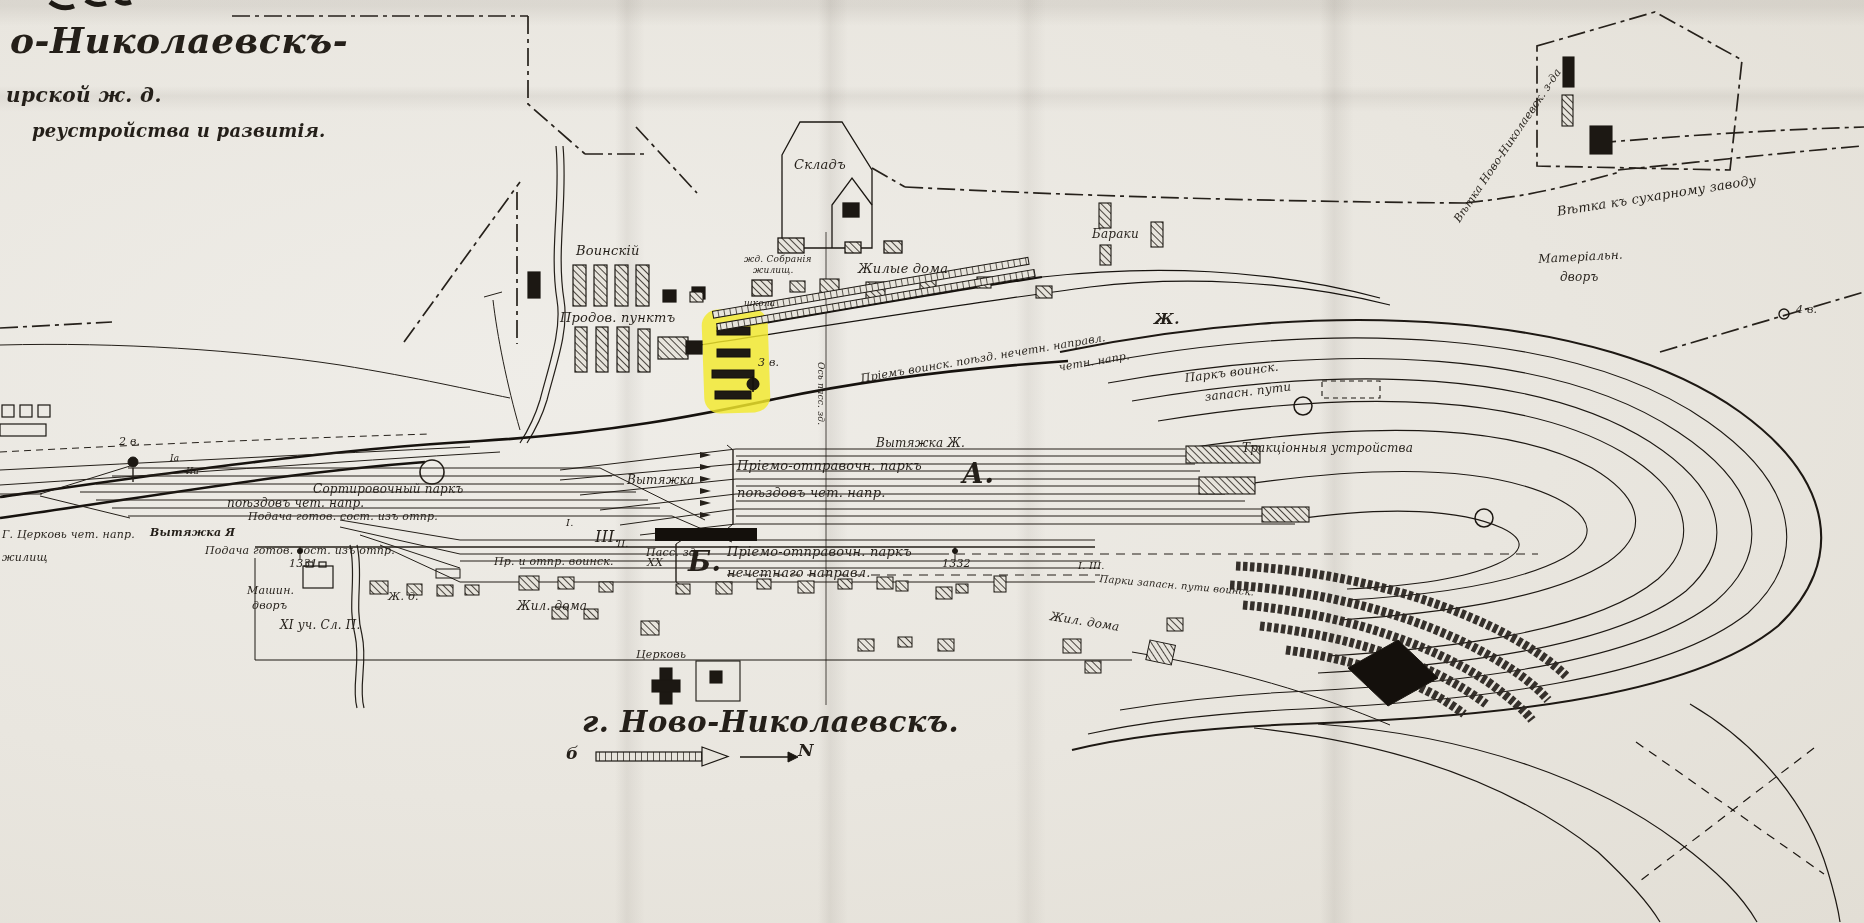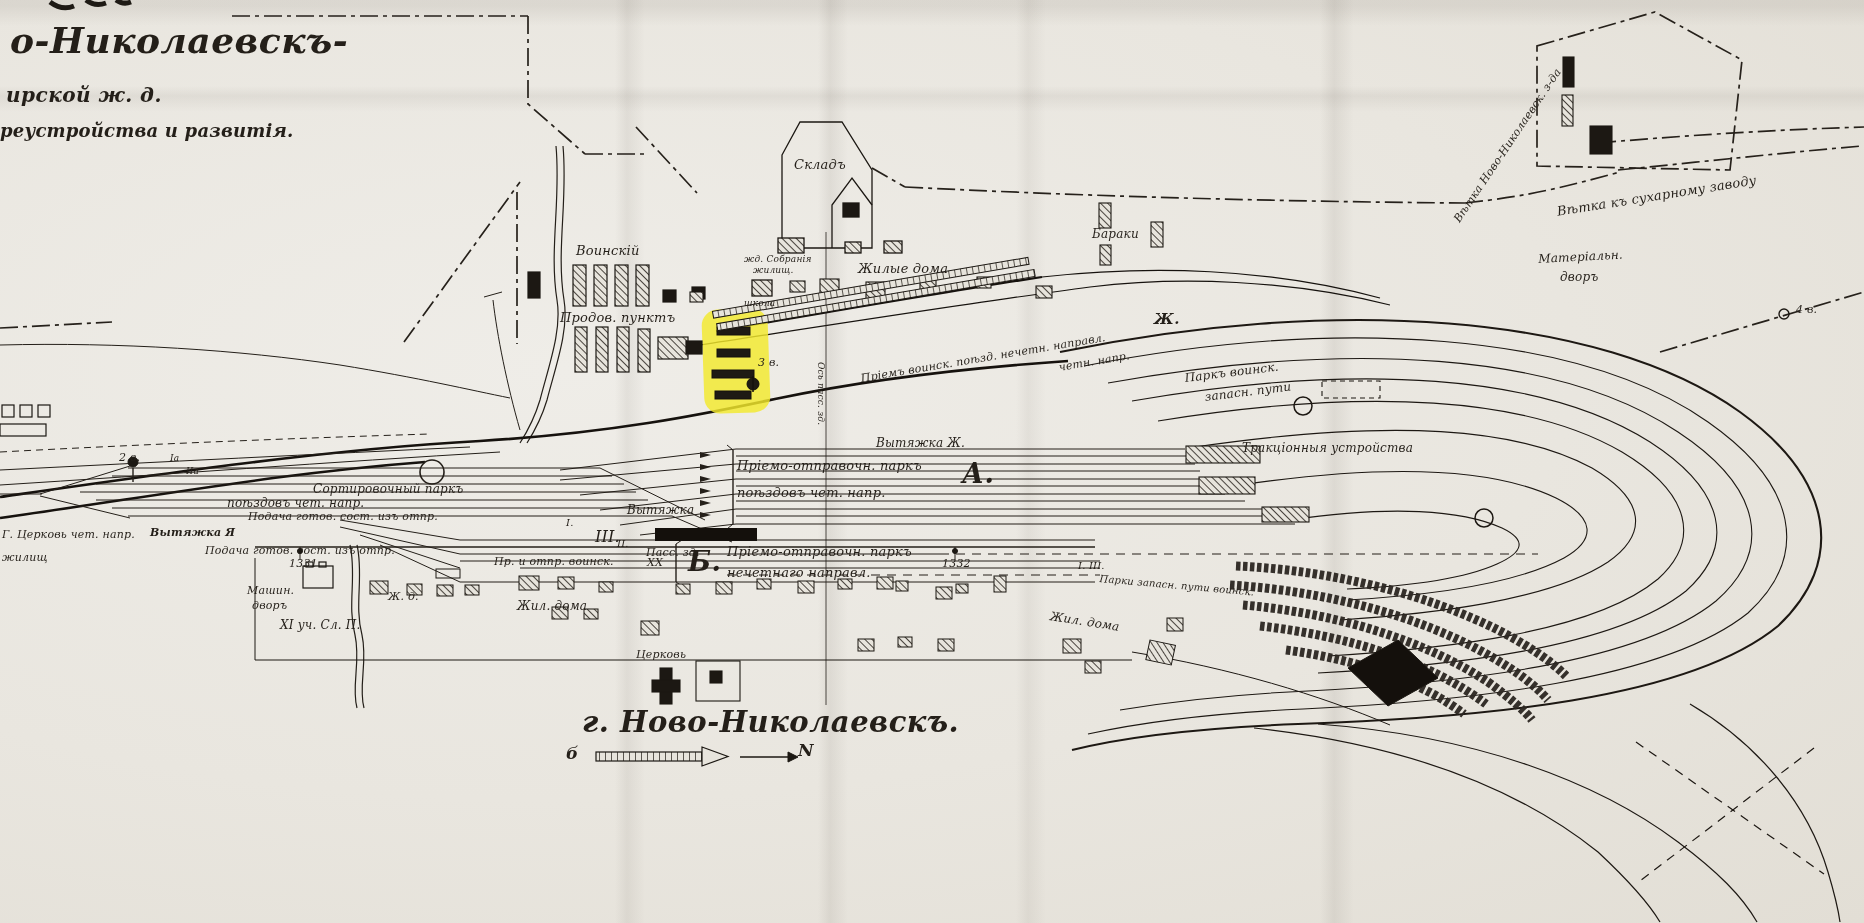--- a/index.html
+++ b/index.html
@@ -325,21 +325,21 @@
       <rect x="596" y="752" width="106" height="9" fill="url(#hatch2)" stroke-width="1.2"></rect>
       <polygon points="702,747 728,756.5 702,766" fill="#e7e4dc" stroke-width="1.2"></polygon>
       <path d="M740,757 H788" stroke-width="1.6" fill="none"></path>
       <polygon points="788,752 798,757 788,762" fill="#1c1813"></polygon>
     </g>
   </svg>
 
   <div id="labels">
       <span class="lbl script" style="left: 10px; top: 22px; font-size: 36px;">о-Николаевскъ-</span>
       <span class="lbl script" style="left: 6px; top: 72px; font-size: 20px; margin-top: 13px;">ирской ж. д.</span>
-      <span class="lbl b" style="left: 0px; top: 122px; font-size: 18px;">реустройства и развитія.</span>
+      <span class="lbl b" style="left: 0px; top: 122px; font-size: 18px; padding-left: 32px;">реустройства и развитія.</span>
       <span class="lbl" style="left: 794px; top: 158px; font-size: 13px;">Складъ</span>
       <span class="lbl" style="left: 744px; top: 255px; font-size: 9px;">жд. Собранія</span>
       <span class="lbl" style="left: 753px; top: 266px; font-size: 9px;">жилищ.</span>
       <span class="lbl" style="left: 744px; top: 299px; font-size: 9px;">школа</span>
       <span class="lbl" style="left: 576px; top: 244px; font-size: 13px;">Воинскій</span>
       <span class="lbl" style="left: 560px; top: 311px; font-size: 13px;">Продов. пунктъ</span>
       <span class="lbl" style="left: 858px; top: 262px; font-size: 13px;">Жилые дома</span>
       <span class="lbl" style="left: 1092px; top: 228px; font-size: 12px;">Бараки</span>
       <span class="lbl" style="left: 1538px; top: 253px; font-size: 12px; transform: rotate(-3deg);">Матеріальн.</span>
       <span class="lbl" style="left: 1560px; top: 271px; font-size: 12px;">дворъ</span>
@@ -347,21 +347,21 @@
       <span class="lbl" style="left: 1556px; top: 205px; font-size: 13px; transform: rotate(-9deg);">Вѣтка къ сухарному заводу</span>
       <span class="lbl" style="left: 860px; top: 373px; font-size: 11px; transform: rotate(-9.5deg);">Пріемъ воинск. поѣзд. нечетн. направл.</span>
       <span class="lbl" style="left: 1058px; top: 362px; font-size: 11px; transform: rotate(-9.5deg);">четн. напр.</span>
       <span class="lbl script" style="left: 1154px; top: 312px; font-size: 15px;">Ж.</span>
       <span class="lbl" style="left: 1184px; top: 372px; font-size: 12px; transform: rotate(-7deg);">Паркъ воинск.</span>
       <span class="lbl" style="left: 1204px; top: 391px; font-size: 12px; transform: rotate(-7deg);">запасн. пути</span>
       <span class="lbl" style="left: 876px; top: 437px; font-size: 12px;">Вытяжка Ж.</span>
       <span class="lbl" style="left: 737px; top: 459px; font-size: 13px;">Пріемо-отправочн. паркъ</span>
       <span class="lbl" style="left: 737px; top: 486px; font-size: 13px;">поѣздовъ чет. напр.</span>
       <span class="lbl script" style="left: 962px; top: 460px; font-size: 27px;">А.</span>
-      <span class="lbl" style="left: 627px; top: 474px; font-size: 12px; margin-top: 30px;">Вытяжка</span>
+      <span class="lbl" style="left: 627px; top: 474px; font-size: 12px;">Вытяжка</span>
       <span class="lbl" style="left: 313px; top: 483px; font-size: 12px;">Сортировочный паркъ</span>
       <span class="lbl" style="left: 227px; top: 497px; font-size: 12px;">поѣздовъ чет. напр.</span>
       <span class="lbl" style="left: 248px; top: 511px; font-size: 11px;">Подача готов. сост. изъ отпр.</span>
       <span class="lbl" style="left: 2px; top: 529px; font-size: 11px;">Г. Церковь чет. напр.</span>
       <span class="lbl" style="left: 150px; top: 527px; font-size: 11px; font-weight: bold;">Вытяжка Я</span>
       <span class="lbl" style="left: 205px; top: 545px; font-size: 11px;">Подача готов. сост. изъ отпр.</span>
       <span class="lbl" style="left: 2px; top: 552px; font-size: 11px;">жилищ</span>
       <span class="lbl" style="left: 494px; top: 556px; font-size: 11px;">Пр. и отпр. воинск.</span>
       <span class="lbl script" style="left: 688px; top: 548px; font-size: 27px;">Б.</span>
       <span class="lbl" style="left: 727px; top: 545px; font-size: 13px;">Пріемо-отправочн. паркъ</span>
@@ -372,21 +372,21 @@
       <span class="lbl" style="left: 388px; top: 591px; font-size: 11px;">Ж. д.</span>
       <span class="lbl" style="left: 517px; top: 600px; font-size: 12px;">Жил. дома</span>
       <span class="lbl" style="left: 636px; top: 649px; font-size: 11px;">Церковь</span>
       <span class="lbl" style="left: 1051px; top: 610px; font-size: 12px; transform: rotate(9deg);">Жил. дома</span>
       <span class="lbl" style="left: 247px; top: 585px; font-size: 11px;">Машин.</span>
       <span class="lbl" style="left: 252px; top: 600px; font-size: 11px;">дворъ</span>
       <span class="lbl" style="left: 238px; top: 619px; font-size: 12px; margin-left: 42px;">XI уч. Сл. П.</span>
       <span class="lbl script" style="left: 582px; top: 708px; font-size: 29px;">г. Ново-Николаевскъ.</span>
       <span class="lbl b" style="left: 566px; top: 745px; font-size: 17px;">б</span>
       <span class="lbl b" style="left: 798px; top: 742px; font-size: 17px;">N</span>
-      <span class="lbl" style="left: 119px; top: 436px; font-size: 11px; margin-top: 16px;">2 в.</span>
+      <span class="lbl" style="left: 119px; top: 436px; font-size: 11px;">2 в.</span>
       <span class="lbl" style="left: 758px; top: 357px; font-size: 11px;">3 в.</span>
       <span class="lbl" style="left: 1796px; top: 304px; font-size: 11px;">4 в.</span>
       <span class="lbl" style="left: 1242px; top: 442px; font-size: 12px;">Тракціонныя устройства</span>
       <span class="lbl vert" style="left: 816px; top: 362px; font-size: 9px;">Ось пасс. зд.</span>
       <span class="lbl" style="left: 170px; top: 454px; font-size: 9px;">Iа</span>
       <span class="lbl" style="left: 186px; top: 467px; font-size: 9px;">IIа</span>
       <span class="lbl" style="left: 566px; top: 518px; font-size: 10px;">I.</span>
       <span class="lbl" style="left: 595px; top: 529px; font-size: 16px;">III.</span>
       <span class="lbl" style="left: 617px; top: 539px; font-size: 10px;">II.</span>
       <span class="lbl" style="left: 647px; top: 557px; font-size: 11px;">XX</span>

